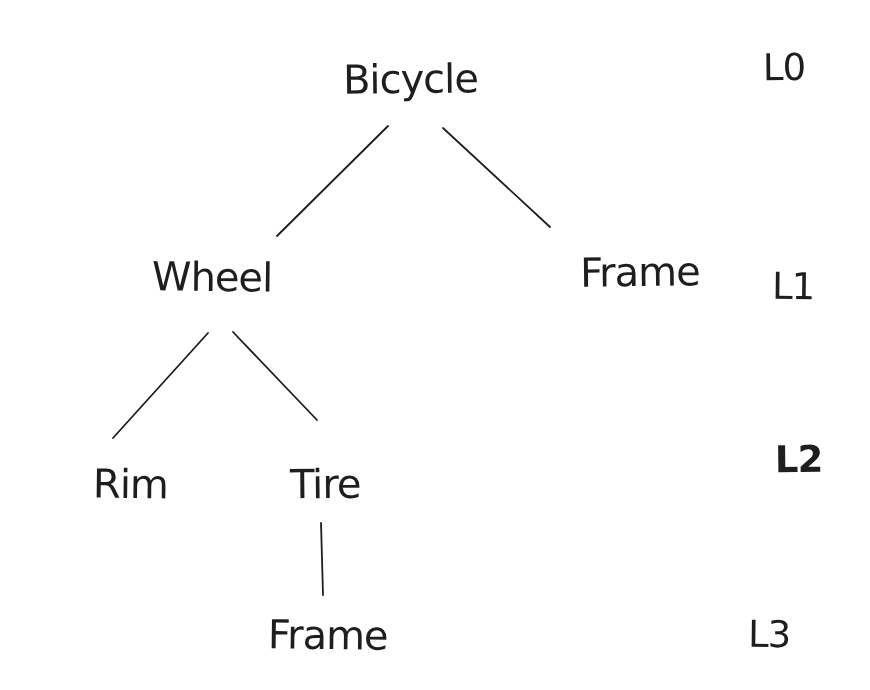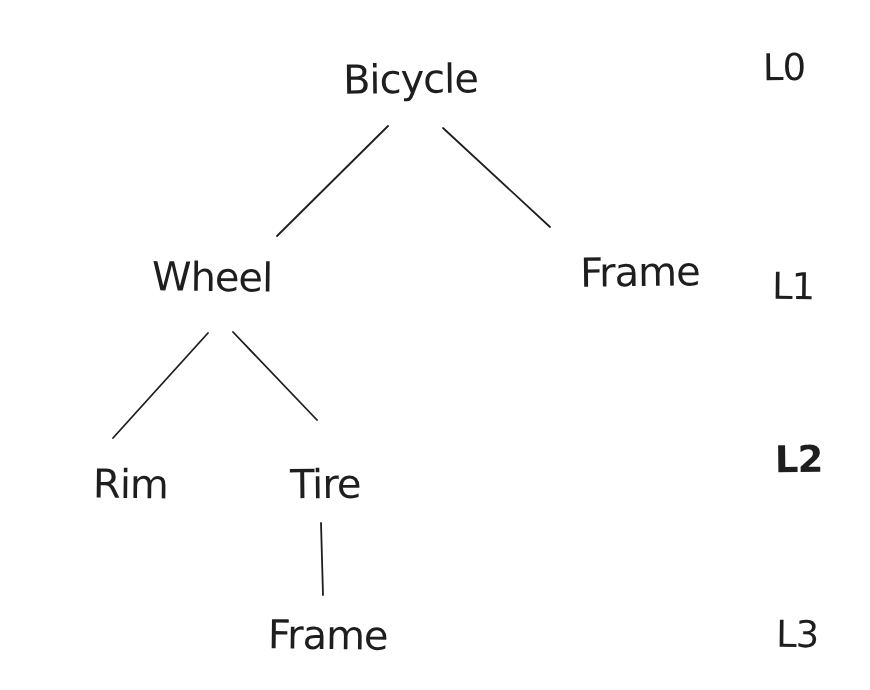--- a/index.html
+++ b/index.html
@@ -72,15 +72,15 @@
   <div class="node-label tilt-a" style="left:290px; top:462px;">Tire</div>
 
   <div class="node-label tilt-b" style="left:268px; top:613px;">Frame</div>
 
   <div class="level-label tilt-a" style="left:763px; top:48px;">L0</div>
 
   <div class="level-label tilt-b" style="left:772px; top:267px;text-align:right;">L1</div>
 
   <div class="level-label tilt-a" style="left:775px; top:440px;font-weight:bold;">L2</div>
 
-  <div class="level-label tilt-b" style="left:776px; top:615px;">L3</div>
+  <div class="level-label tilt-b" style="left:748px; top:615px;">L3</div>
 
 </div>
 
 </body></html>

